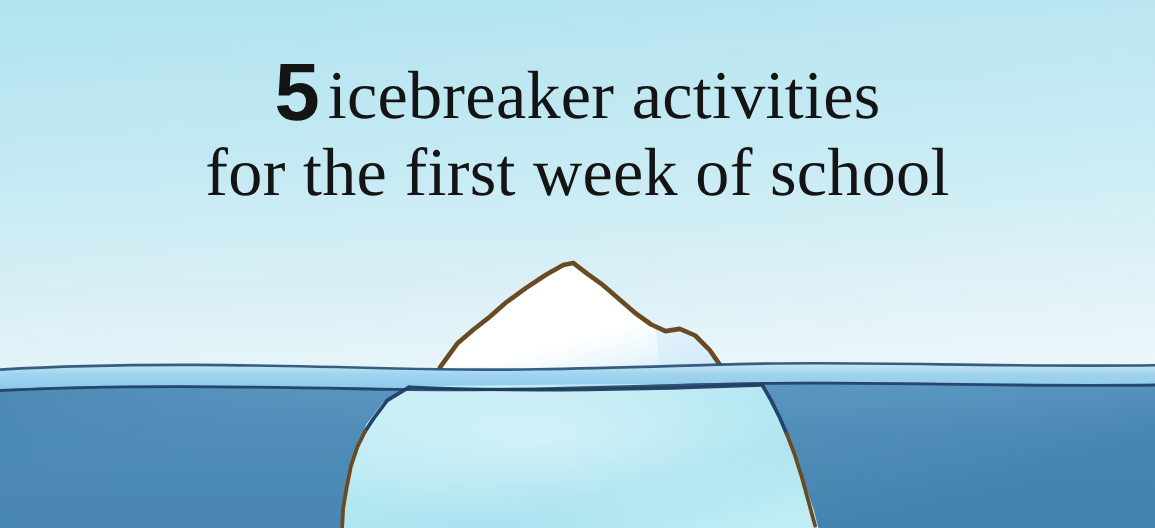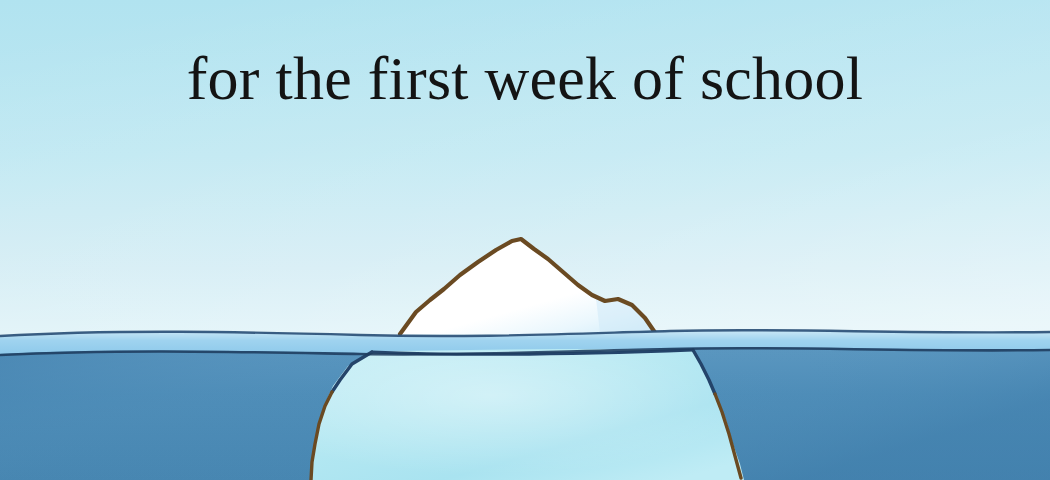--- a/index.html
+++ b/index.html
@@ -180,16 +180,17 @@
                C 470,338 560,334 670,331
                C 790,328 900,334 1050,332" fill="none" stroke="#2b5077" stroke-width="2.4" opacity="0.92"></path>
       <path d="M 0,355
                C 120,349 240,352 360,354
                C 470,356 560,351 670,349
                C 790,346 900,352 1050,350" fill="none" stroke="#1f3c5e" stroke-width="2.6" opacity="0.88"></path>
     </g>
   </svg>
 
   <div class="title-block">
+    <span class="title-line title-line-1"><span class="lead-number">5</span><span>icebreaker activities</span></span>
     <span class="title-line title-line-2">for the first week of school</span>
   </div>
 
 </div>
 
 </body></html>

